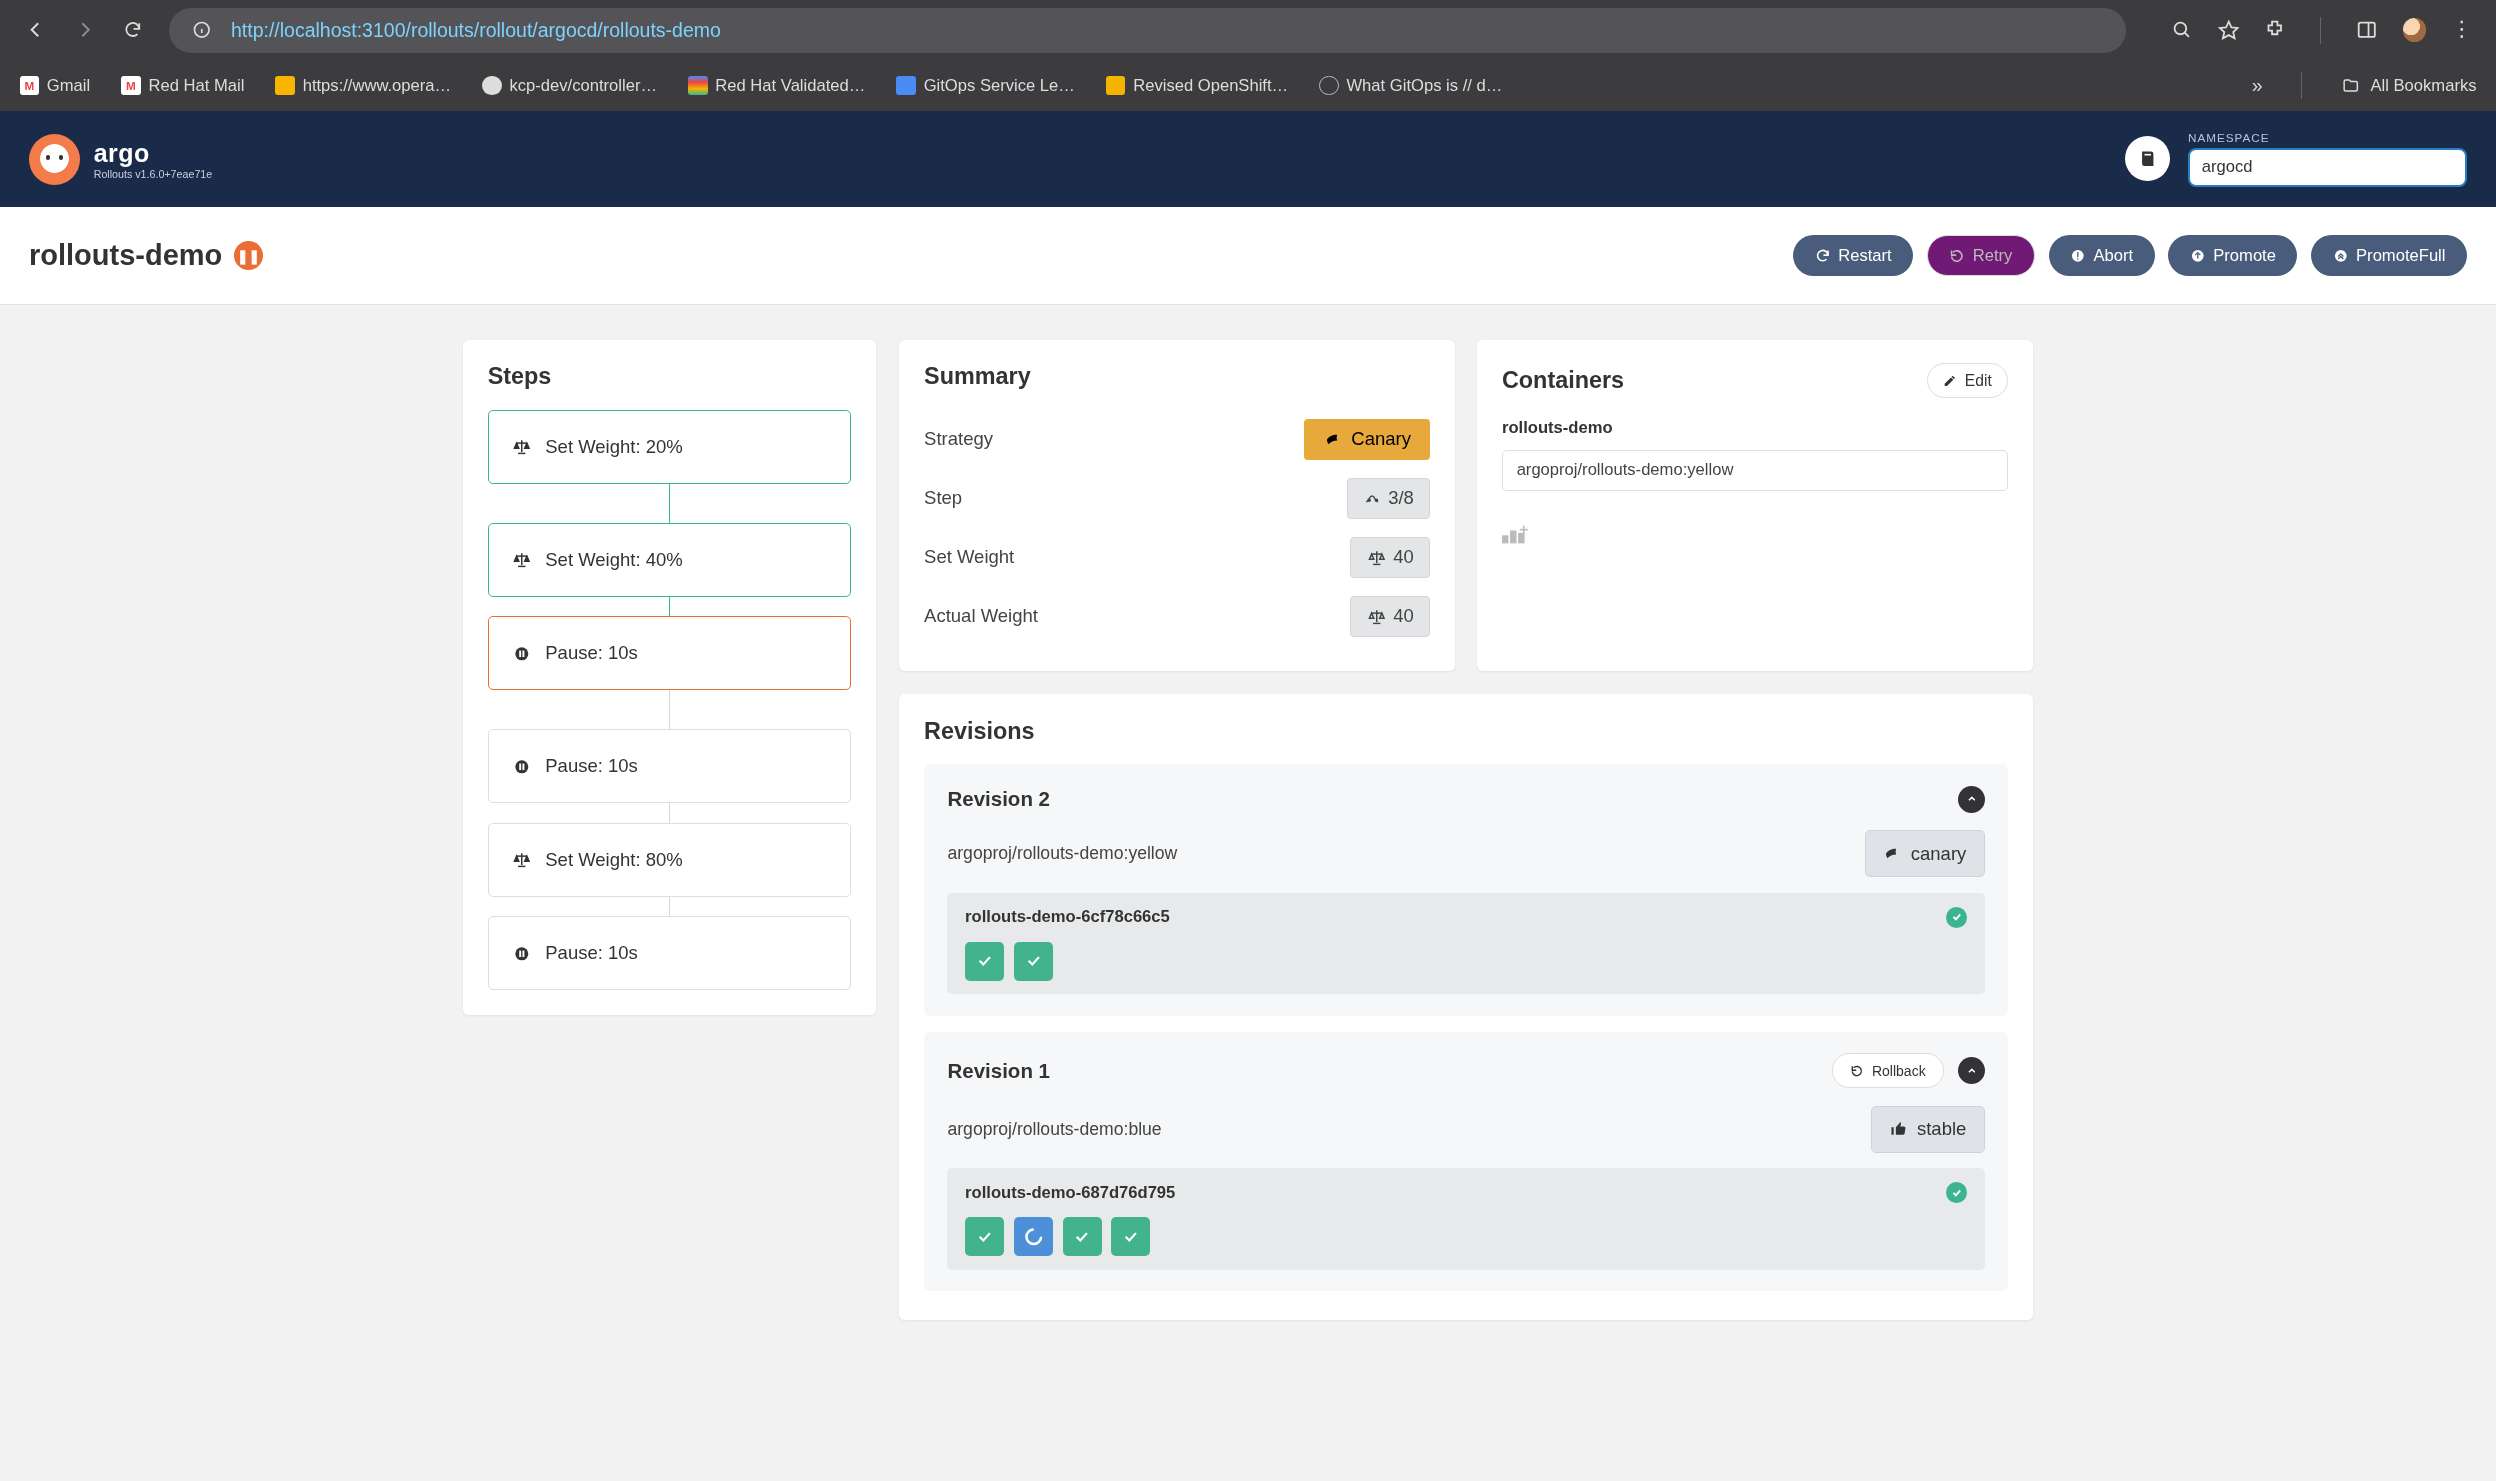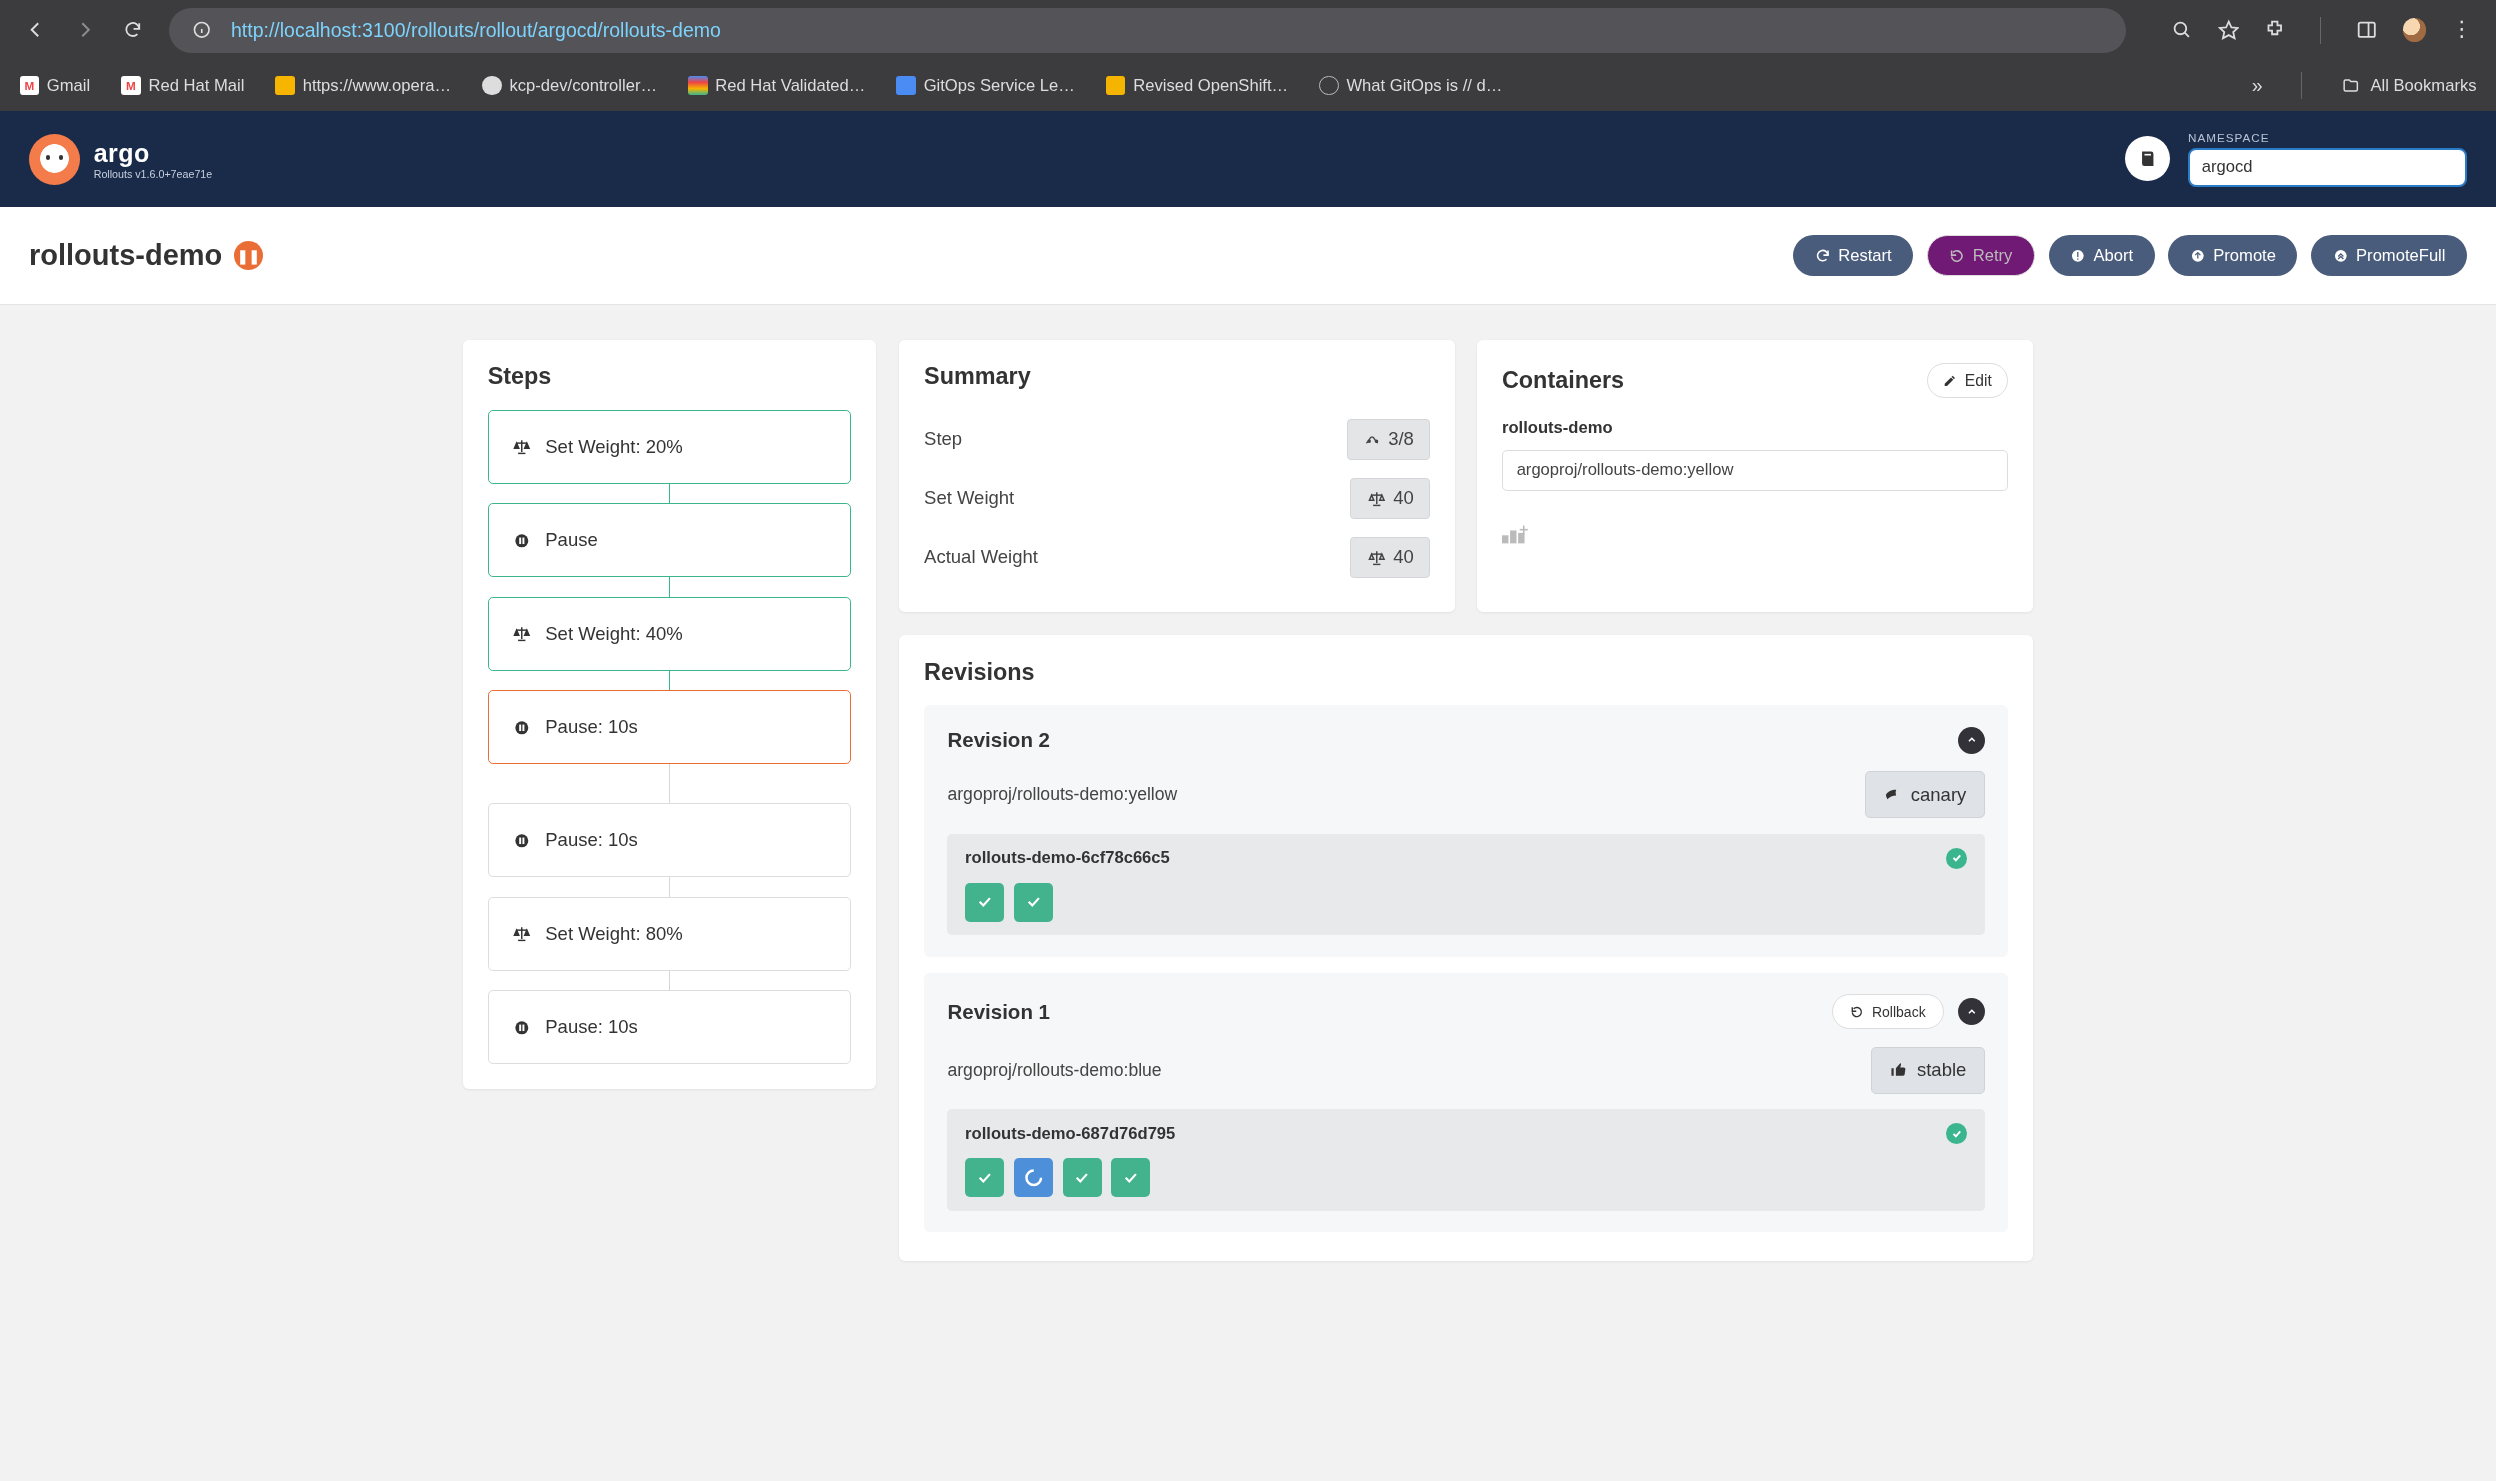--- a/index.html
+++ b/index.html
@@ -386,30 +386,20 @@
               <path d="M12 3v16"></path>
               <path d="M5 7l-3 7h6z" fill="#333"></path>
               <path d="M19 7l-3 7h6z" fill="#333"></path>
               <path d="M5 7h14"></path>
               <path d="M7 21h10"></path>
             </svg>
           </span>
           <span>Set Weight: 20%</span>
         </div>
         <div class="step-conn done"></div>
-        <div class="step-box done">
-          <span class="step-ico">
-            <svg width="15.6" height="15.6" viewBox="0 0 24 24" fill="#333">
-              <circle cx="12" cy="12" r="10"></circle>
-              <rect x="8" y="7" width="3" height="10" fill="#fff"></rect>
-              <rect x="13" y="7" width="3" height="10" fill="#fff"></rect>
-            </svg>
-          </span>
-          <span>Pause</span>
-        </div>
         <div class="step-conn done"></div>
         <div class="step-box done">
           <span class="step-ico">
             <svg width="19.5" height="17.6" viewBox="0 0 24 24" fill="none" stroke="#333" stroke-width="2">
               <path d="M12 3v16"></path>
               <path d="M5 7l-3 7h6z" fill="#333"></path>
               <path d="M19 7l-3 7h6z" fill="#333"></path>
               <path d="M5 7h14"></path>
               <path d="M7 21h10"></path>
             </svg>
@@ -464,20 +454,29 @@
           <span>Pause: 10s</span>
         </div>
       </div>
   </div>
 
   <div class="col-right">
     <div class="row-top">
 
       <div class="card">
         <h2>Summary</h2>
+        <div class="sum-row">
+          <span class="sum-label">Strategy</span>
+          <span class="badge-canary">
+            <svg width="17.6" height="17.6" viewBox="0 0 24 24" fill="#000">
+                <path d="M4 12c3-5 7-7 14-7-1 3-1 5 0 8-5 0-9 2-12 5-1-2-2-4-2-6z"></path>
+              </svg>
+            <span>Canary</span>
+          </span>
+        </div>
         <div class="sum-row">
           <span class="sum-label">Step</span>
           <span class="sum-val">
             <svg width="17.6" height="17.6" viewBox="0 0 24 24" fill="none" stroke="#444" stroke-width="2">
                 <path d="M3 16c4 0 4-8 8-8s4 8 8 8"></path>
                 <circle cx="7" cy="14" r="1.5" fill="#444"></circle>
                 <circle cx="17" cy="14" r="1.5" fill="#444"></circle>
               </svg>
             <span>3/8</span>
           </span>

